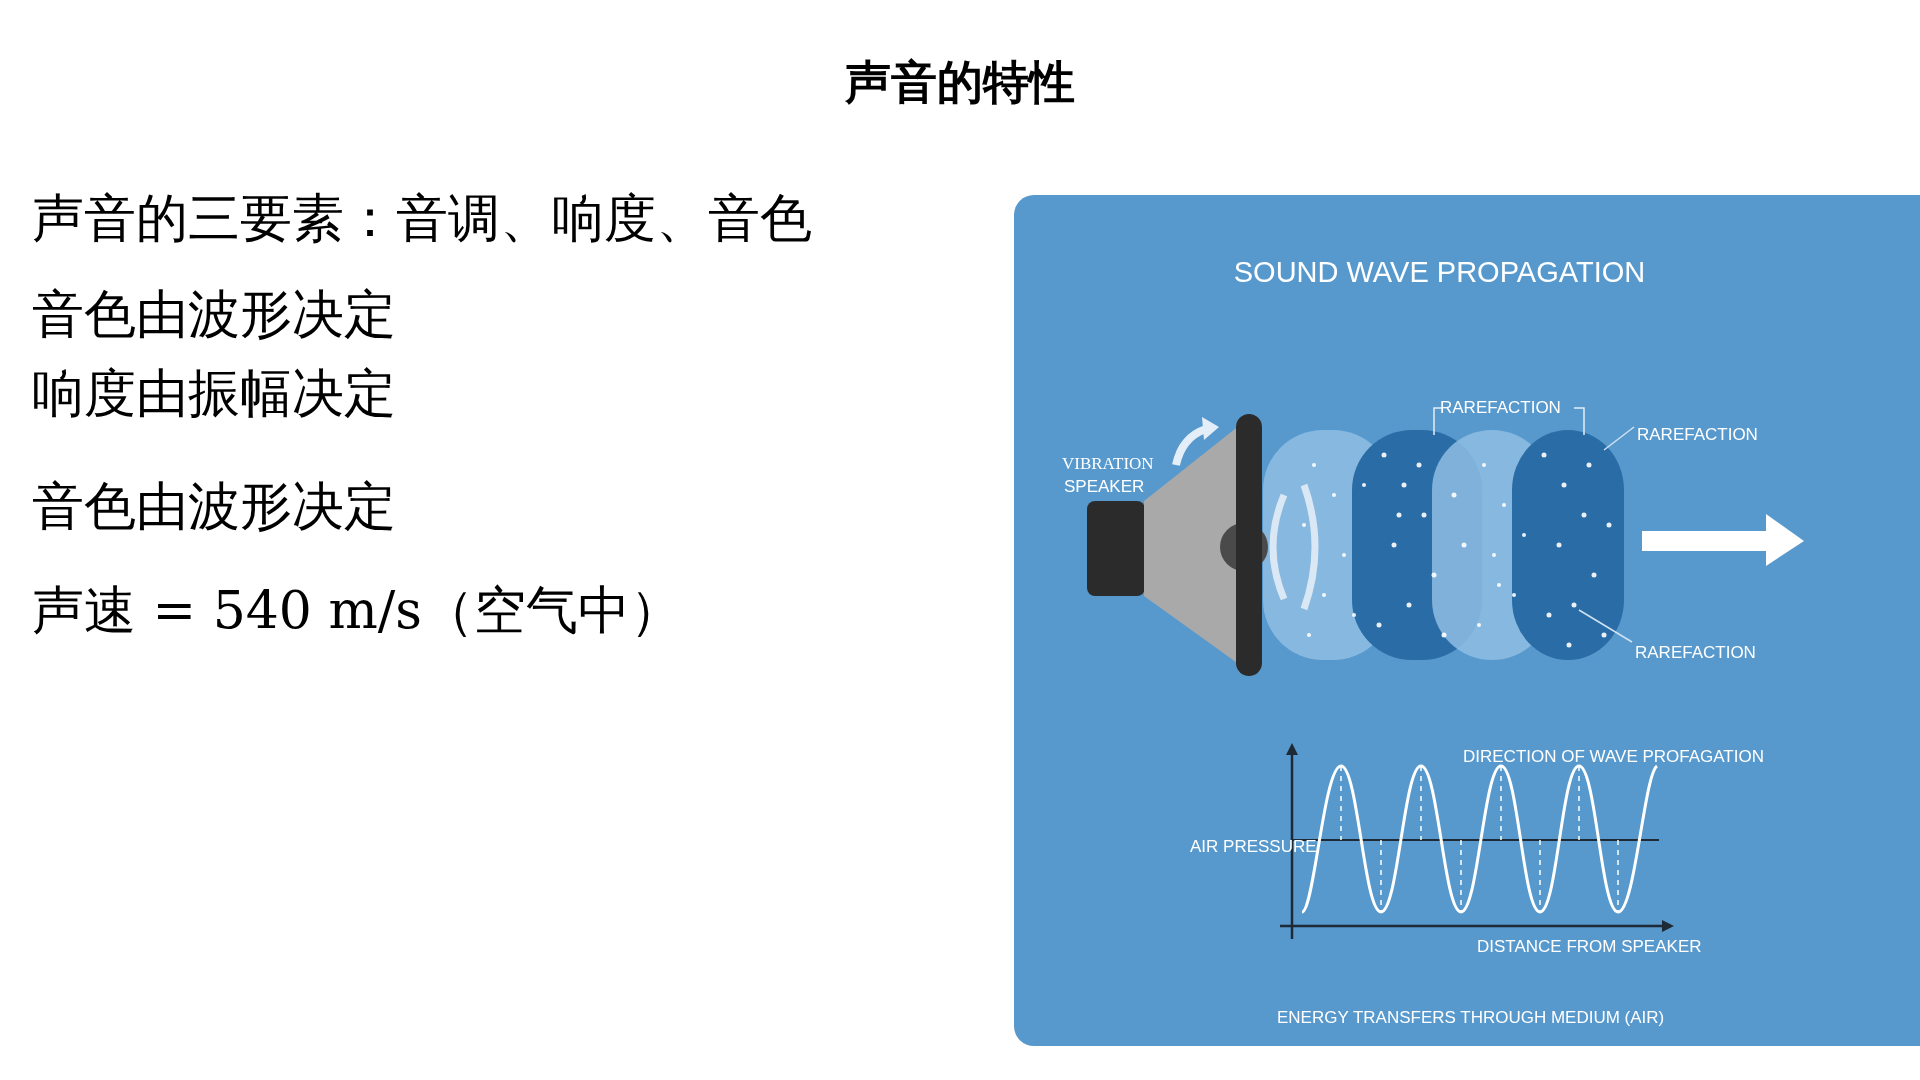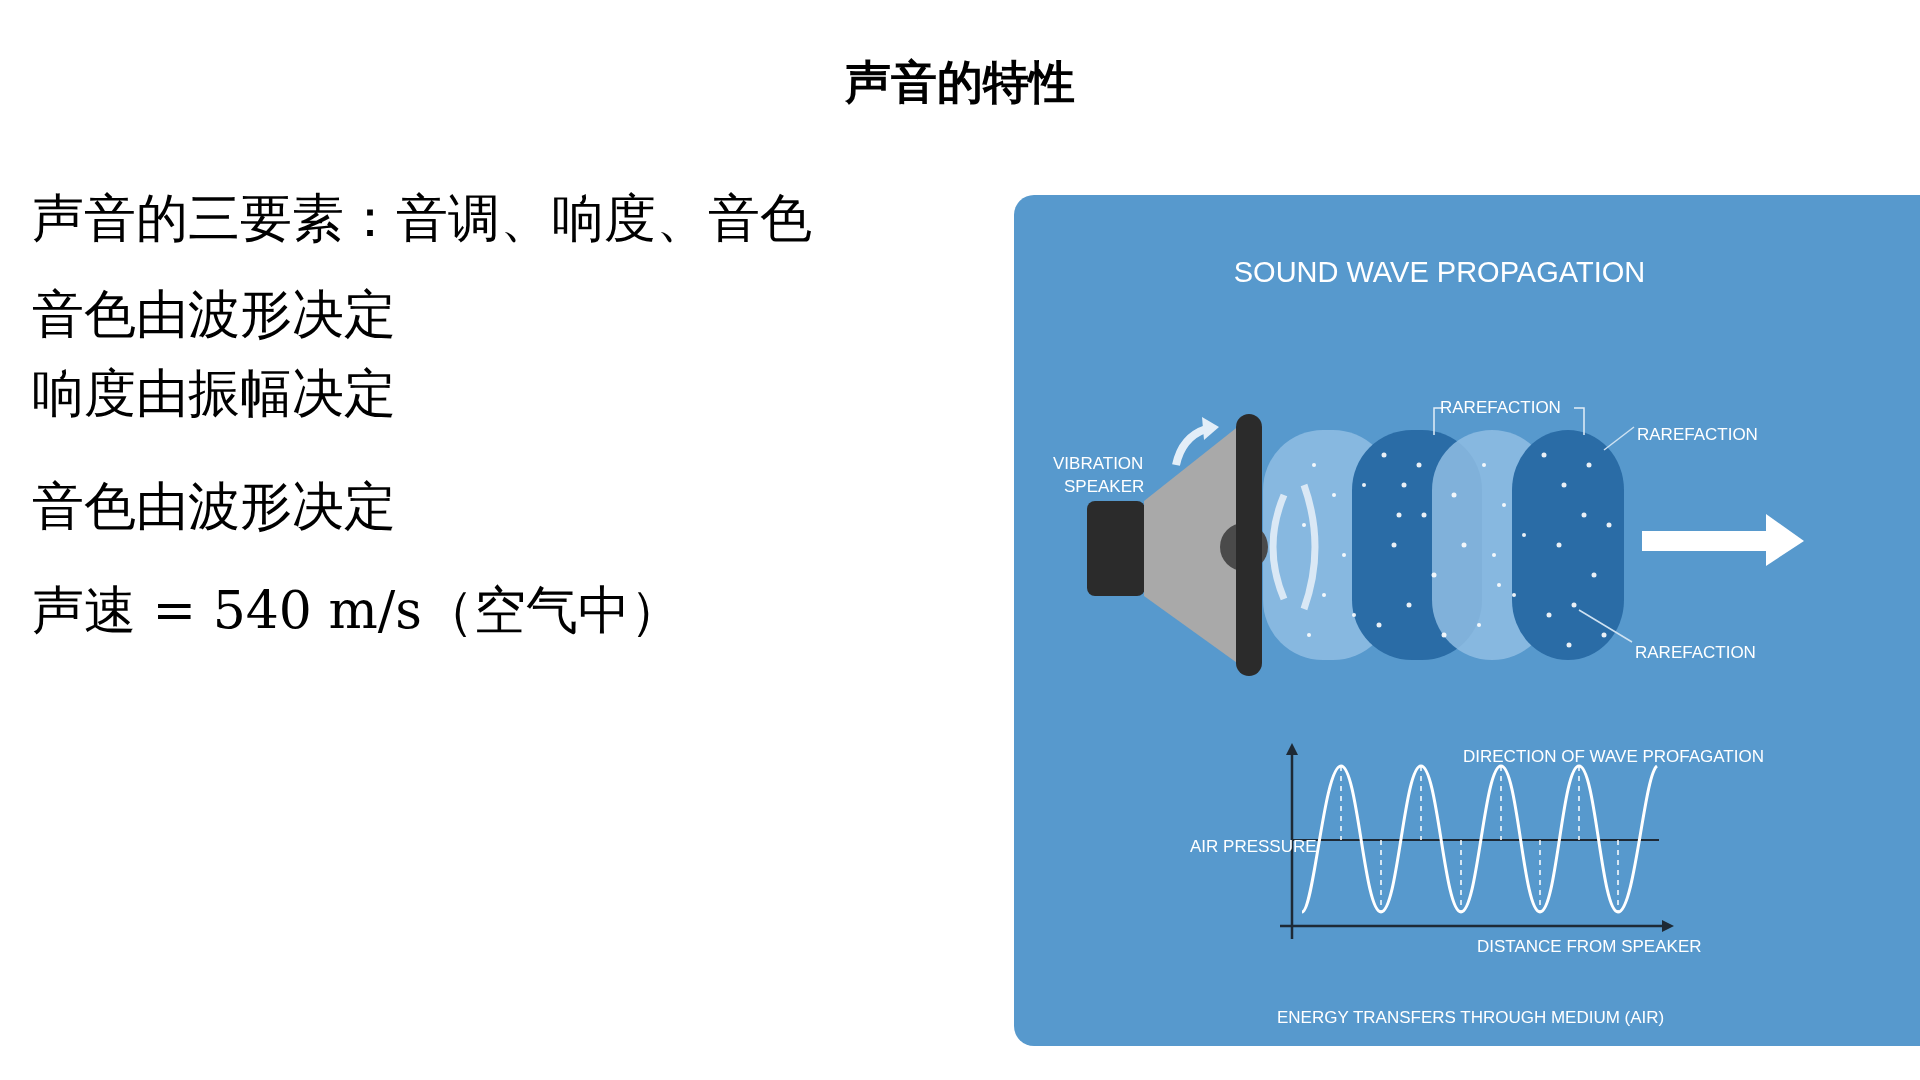--- a/index.html
+++ b/index.html
@@ -117,21 +117,21 @@
           <line x1="447" y1="645" x2="447" y2="717"></line>
         <line x1="526" y1="645" x2="526" y2="717"></line>
           <line x1="604" y1="645" x2="604" y2="717"></line>
       </g>
       <path d="M288 717 C300 717 310 571 327 571 C344 571 350 717 367 717 C384 717 390 571 407 571 C424 571 430 717 447 717 C464 717 470 571 487 571 C504 571 509 717 526 717 C543 717 548 571 565 571 C582 571 587 717 604 717 C621 717 630 580 643 571" fill="none" stroke="#ffffff" stroke-width="3"></path>
     </g>
   </svg>
 
   <div class="ptitle">SOUND WAVE PROPAGATION</div>
   <div class="lbl" style="left:50px;top:235px;margin-top:47px;">SPEAKER</div>
-  <div class="lbl" style="left:39px;top:259px;">VIBRATION</div>
+  <div class="lbl" style="left:48px;top:259px;font-family:Liberation Serif, serif;">VIBRATION</div>
   <div class="lbl" style="left:426px;top:203px;">RAREFACTION</div>
   <div class="lbl" style="left:623px;top:230px;">RAREFACTION</div>
   <div class="lbl" style="left:621px;top:448px;">RAREFACTION</div>
   <div class="lbl" style="left:449px;top:514px;margin-top:38px;">DIRECTION OF WAVE PROFAGATION</div>
   <div class="lbl" style="left:176px;top:642px;">AIR PRESSURE</div>
   <div class="lbl" style="left:463px;top:742px;">DISTANCE FROM SPEAKER</div>
   <div class="lbl" style="left:263px;top:813px;text-align:center;">ENERGY TRANSFERS THROUGH MEDIUM (AIR)</div>
 </div>
 
 </body></html>

